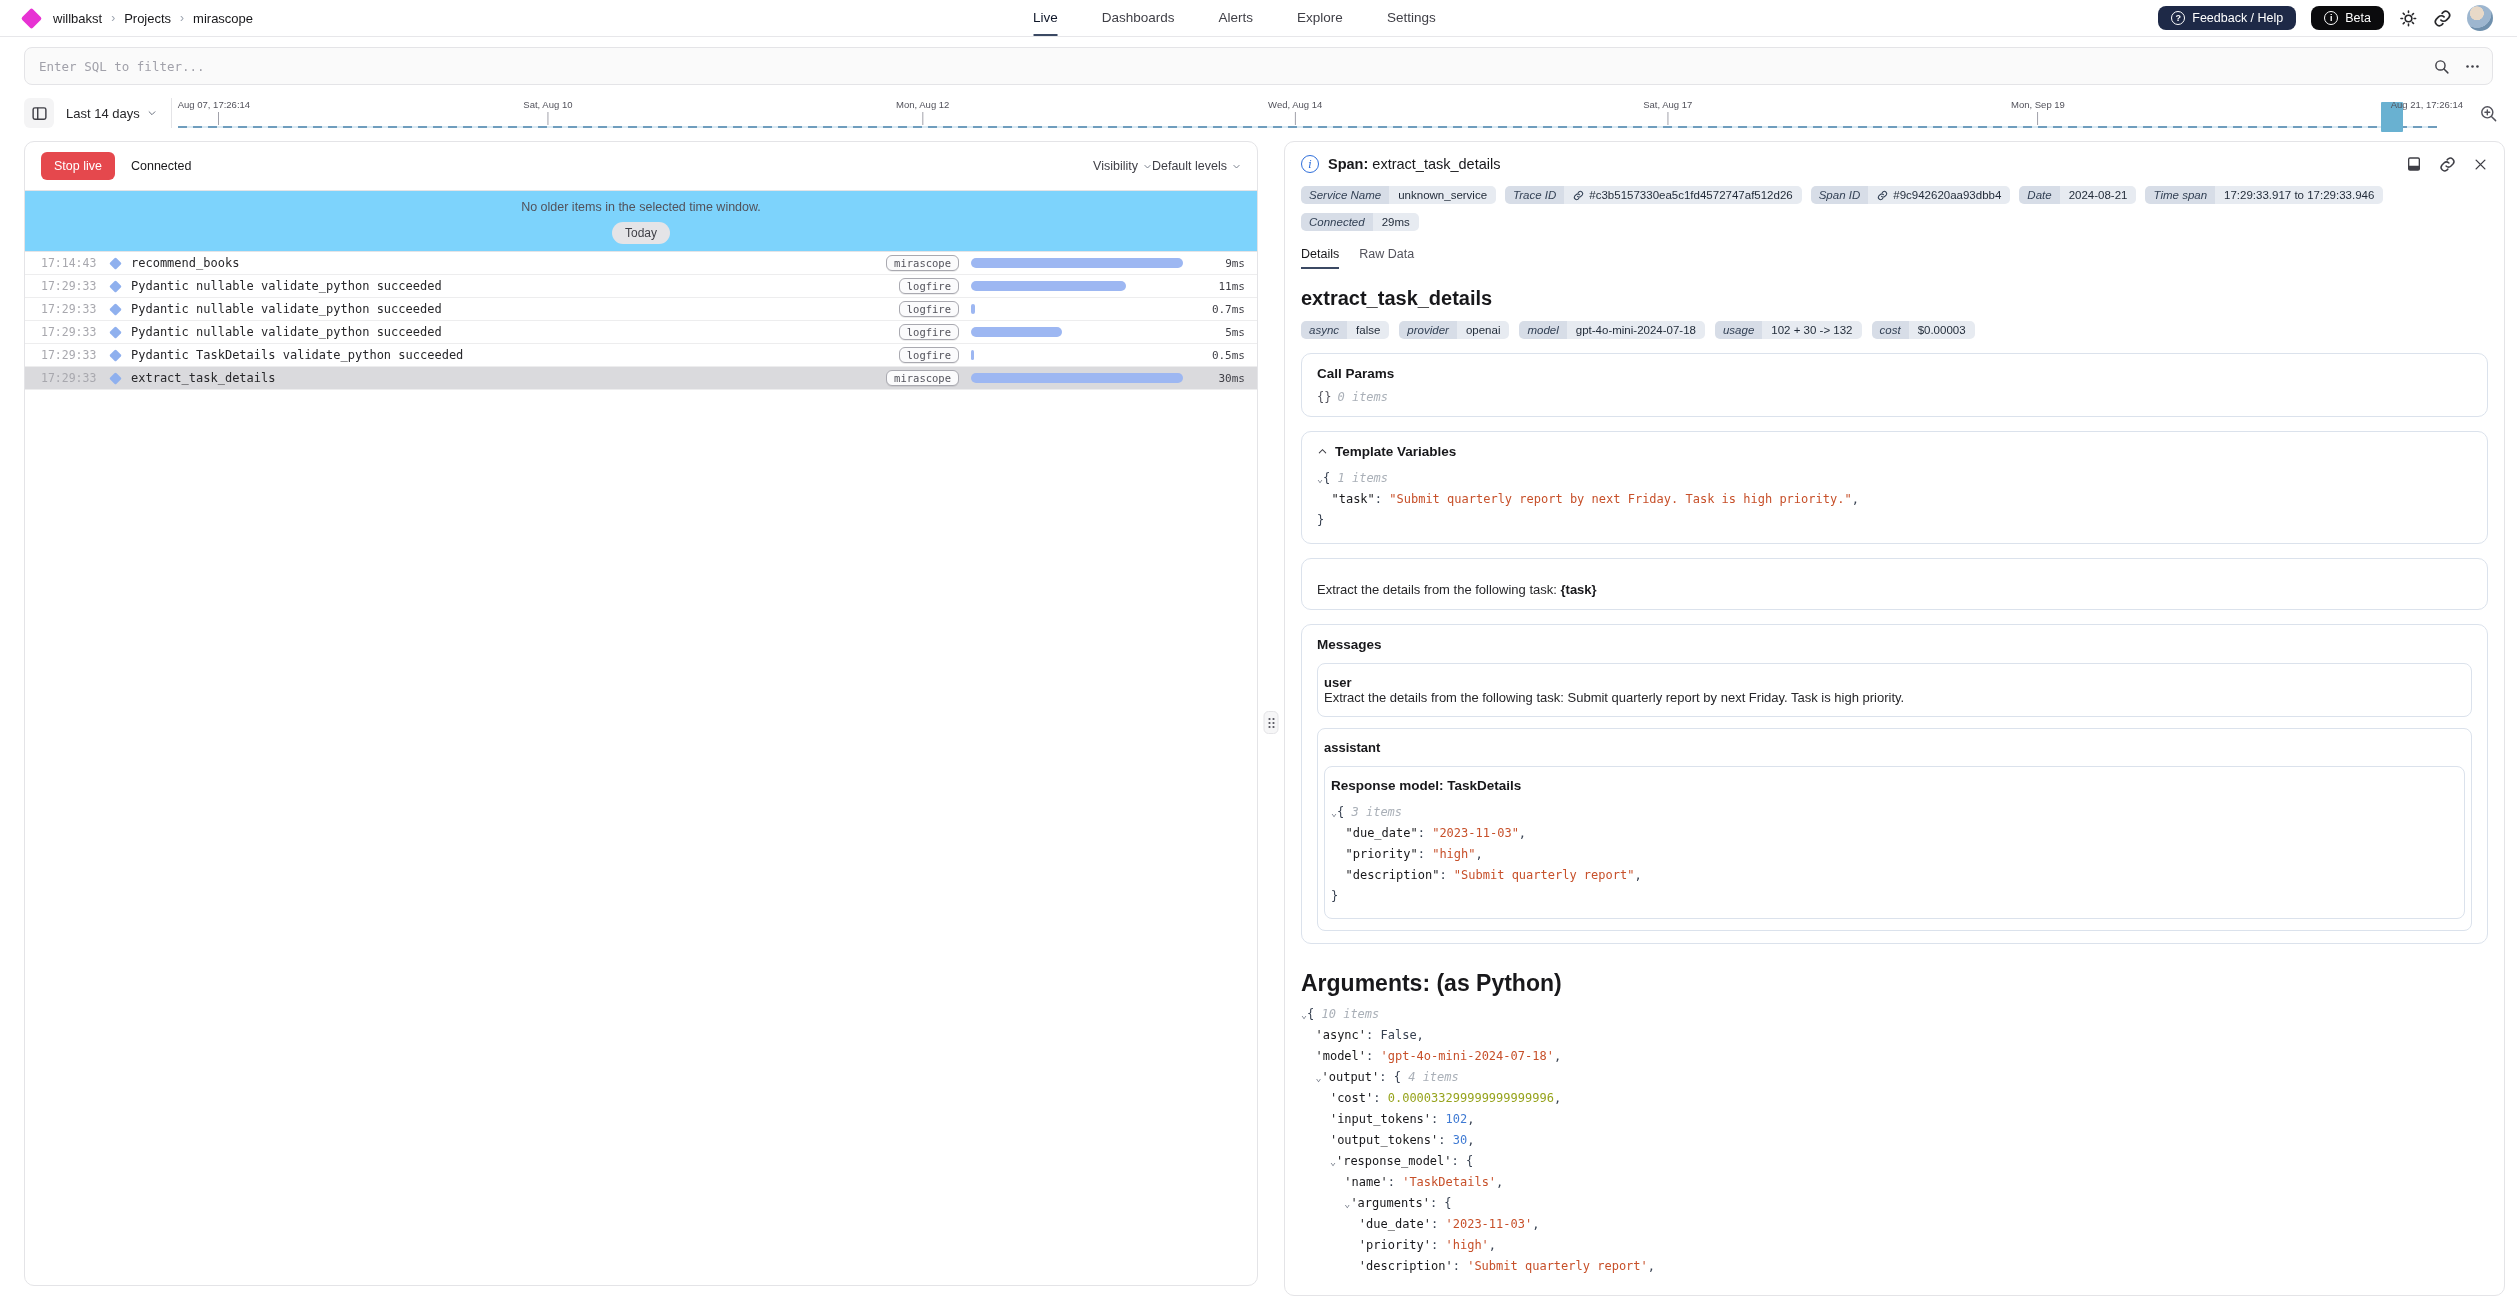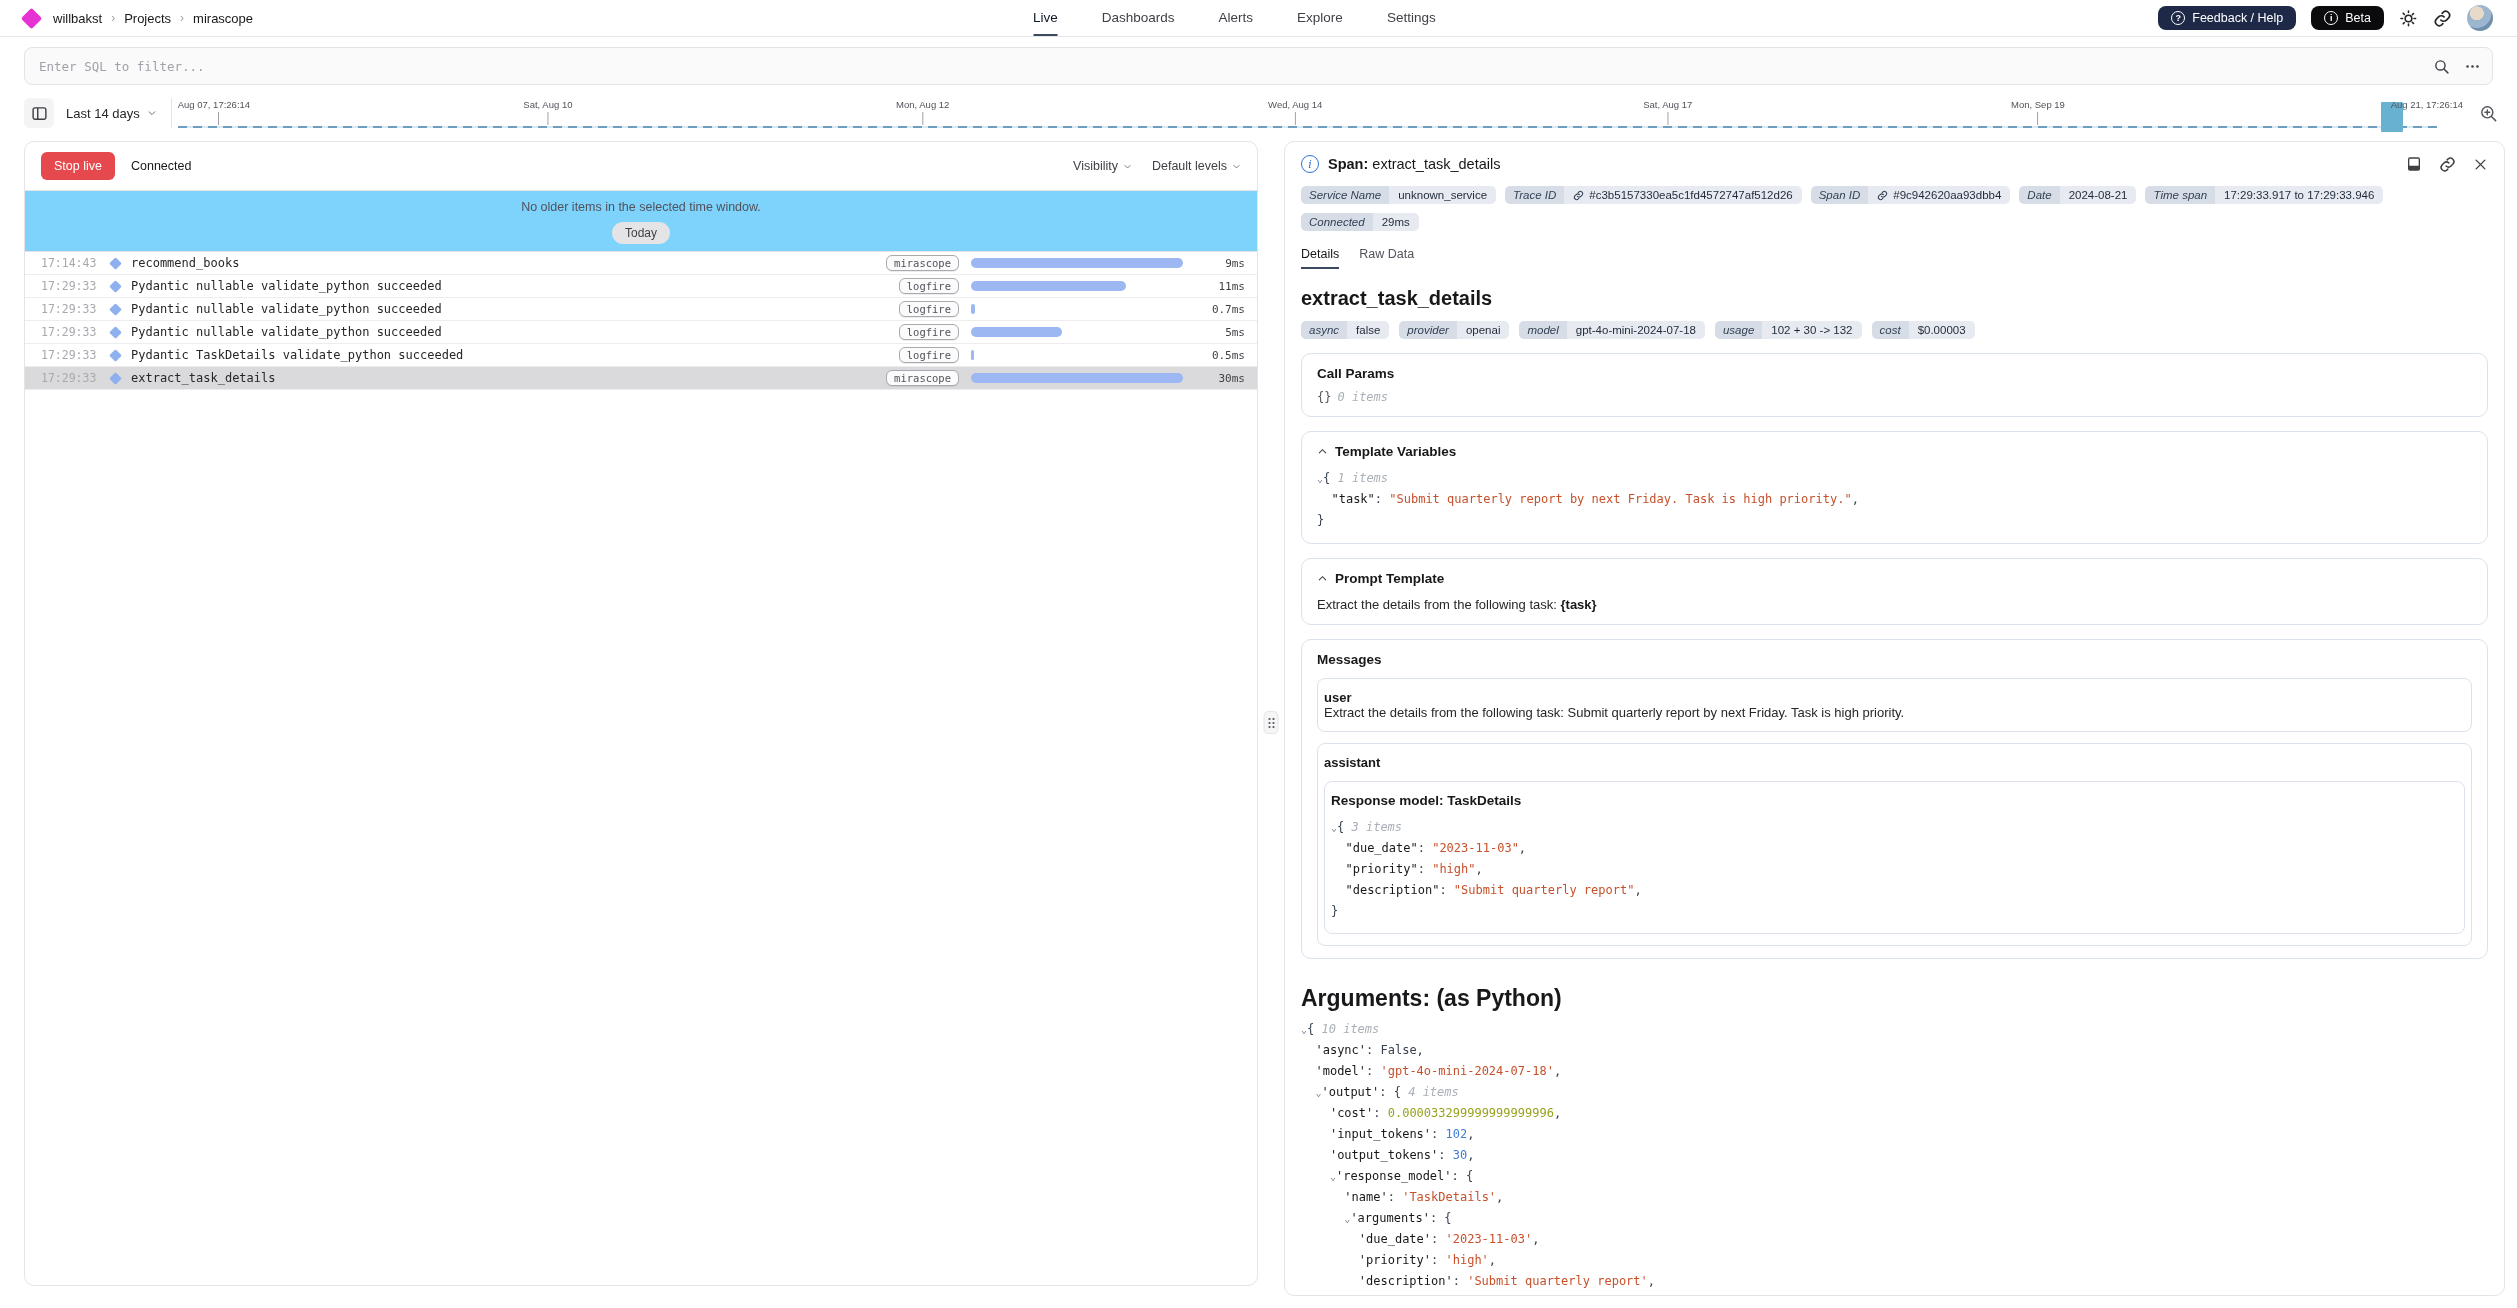--- a/index.html
+++ b/index.html
@@ -57,21 +57,21 @@
   .main{display:flex;align-items:flex-start;padding:8px 12px 0 24px}
   .left-panel{width:1234px;height:1145px;border:1px solid var(--border);border-radius:10px;background:#fff;overflow:hidden;flex:none}
   .divider{width:26px;align-self:stretch;position:relative;flex:none;cursor:col-resize}
   .grip{position:absolute;top:570px;left:50%;transform:translateX(-50%);width:15px;height:23px;border:1px solid var(--border);border-radius:5px;background:#f6f6f7;display:flex;align-items:center;justify-content:center;color:#52525b}
   .right-panel{flex:1;height:1155px;border:1px solid var(--border);border-radius:10px;background:#fff;padding:13px 16px;overflow:hidden}
 
   
   .live-header{display:flex;align-items:center;gap:16px;padding:10px 16px;border-bottom:1px solid var(--border)}
   .btn-stop{background:var(--accent-red);color:#fff;border:none;border-radius:6px;padding:7px 13px;font-size:12.5px;cursor:pointer;font-family:inherit}
   .status{font-size:12.5px;color:#18181b}
-  .lh-right{margin-left:auto;display:flex;gap:20px}
+  .lh-right{margin-left:auto;display:flex;}
   .dropdown{display:flex;align-items:center;gap:5px;font-size:12.5px;color:#3f3f46;cursor:pointer}
   .chev{color:#6b7280}
   .notice{background:#7dd3fc;border-bottom:1px solid var(--border);text-align:center;padding:9px 0 7px}
   .notice-text{font-size:12.5px;color:#52525b}
   .today-pill{display:inline-block;margin-top:8px;background:#e4e4e7;color:#3f3f46;border-radius:999px;padding:4px 13px;font-size:12px;cursor:pointer}
   .rows{display:flex;flex-direction:column}
   .row{display:flex;align-items:center;height:23px;padding:0 12px 0 16px;border-bottom:1px solid #ededee;cursor:pointer}
   .row.selected{background:#dadadd}
   .row-time{font-family:"DejaVu Sans Mono",monospace;font-size:11.5px;color:#a8a8ae;width:66px;flex:none}
   .row-diamond{width:9px;height:9px;background:#8fb0ee;transform:rotate(45deg);border-radius:1.5px;margin:0 11px 0 4px;flex:none}
@@ -524,28 +524,20 @@
             <svg width="11" height="11" viewBox="0 0 24 24" fill="none" stroke="currentColor" stroke-width="2.2" stroke-linecap="round">
               <path d="M5 15l7-7 7 7"></path>
             </svg>
           </span>
         <span class="card-title">Template Variables</span>
       </div>
       <div class="code"><div><span class="seg-chev">⌄</span><span class="seg-plain">{ </span><span class="seg-items">1 items</span></div><div><span class="seg-plain">  </span><span class="seg-key">"task"</span><span class="seg-plain">: </span><span class="seg-str">"Submit quarterly report by next Friday. Task is high priority."</span><span class="seg-plain">,</span></div><div><span class="seg-plain">}</span></div></div>
     </div>
 
     <div class="card">
-      <div class="collapse-title">
-        <span class="chev-up">
-            <svg width="11" height="11" viewBox="0 0 24 24" fill="none" stroke="currentColor" stroke-width="2.2" stroke-linecap="round">
-              <path d="M5 15l7-7 7 7"></path>
-            </svg>
-          </span>
-        <span class="card-title">Prompt Template</span>
-      </div>
       <div class="prompt-text"><span>Extract the details from the following task: </span><span class="prompt-var">{task}</span></div>
     </div>
 
     <div class="card">
       <div class="card-title">Messages</div>
       <div class="subcard">
         <div class="role">user</div>
         <div class="msg-text">Extract the details from the following task: Submit quarterly report by next Friday. Task is high priority.</div>
       </div>
       <div class="subcard">

